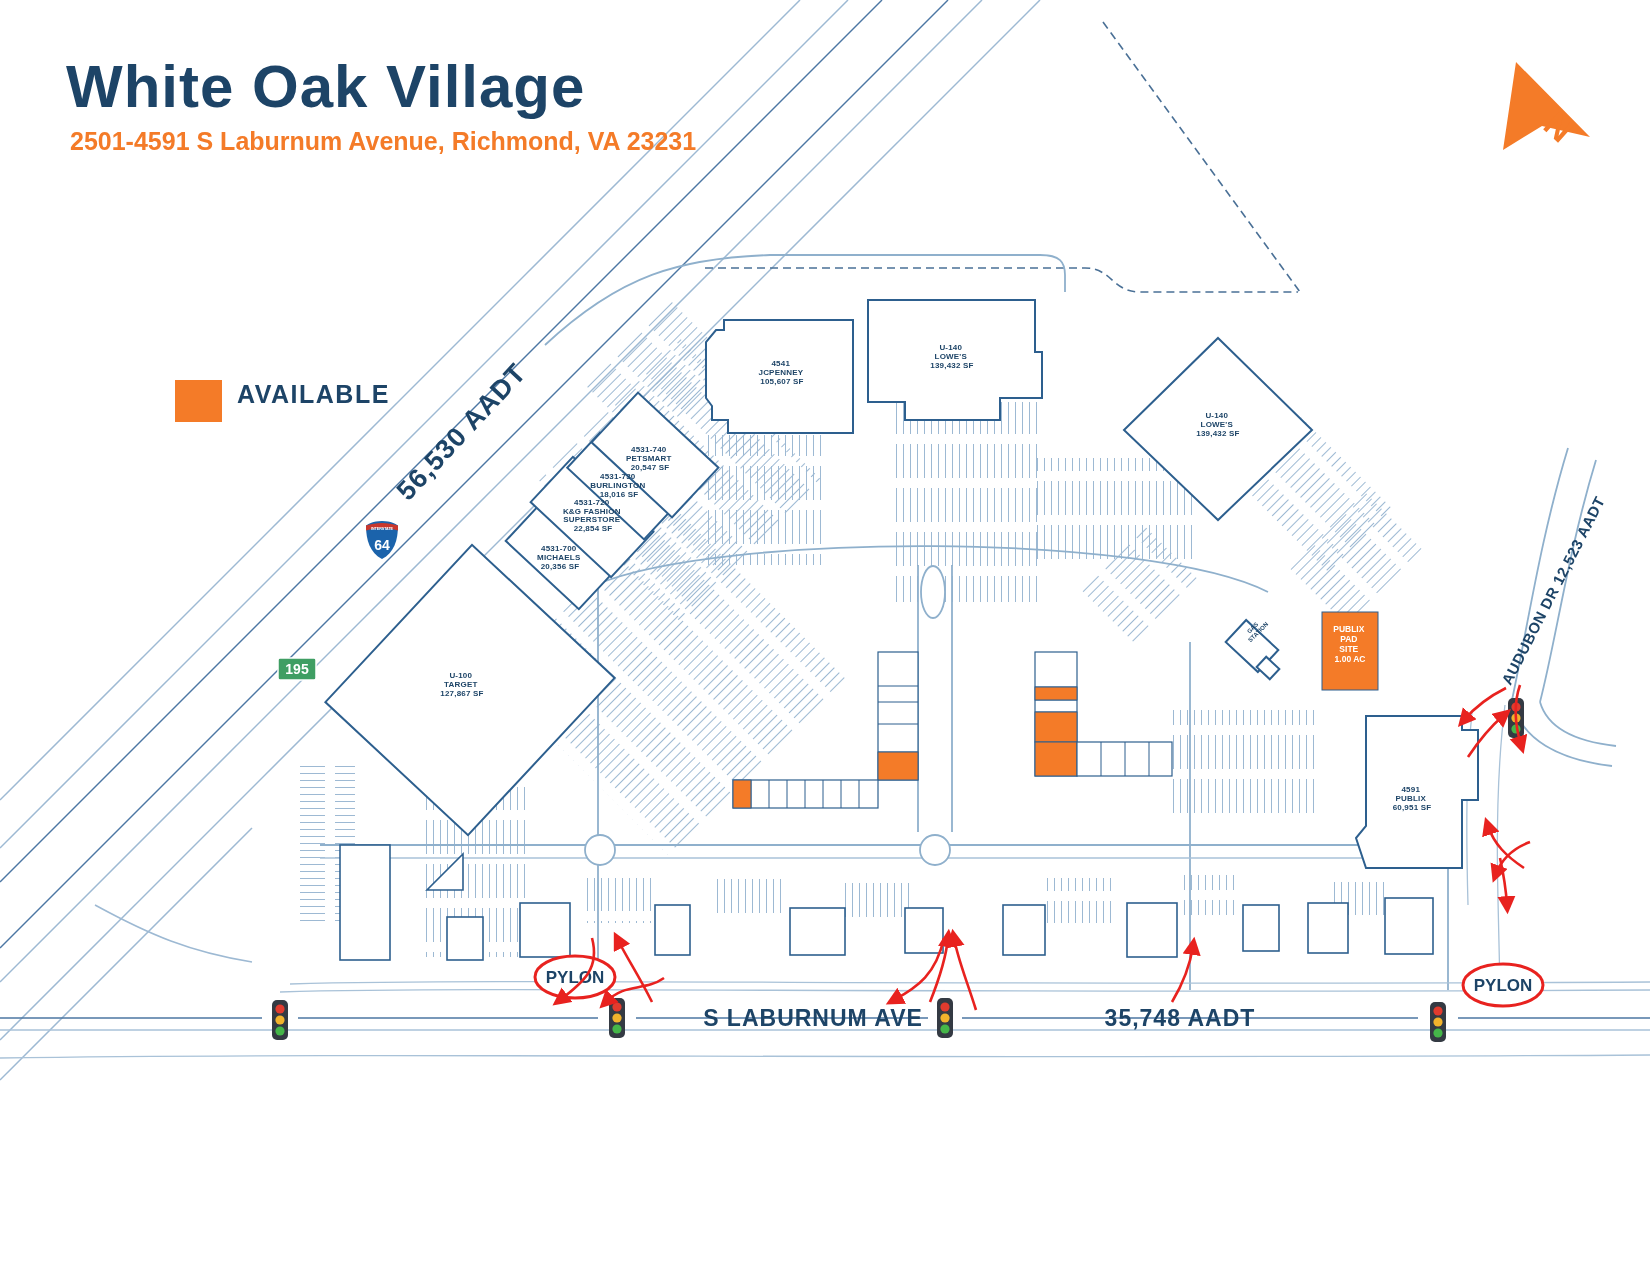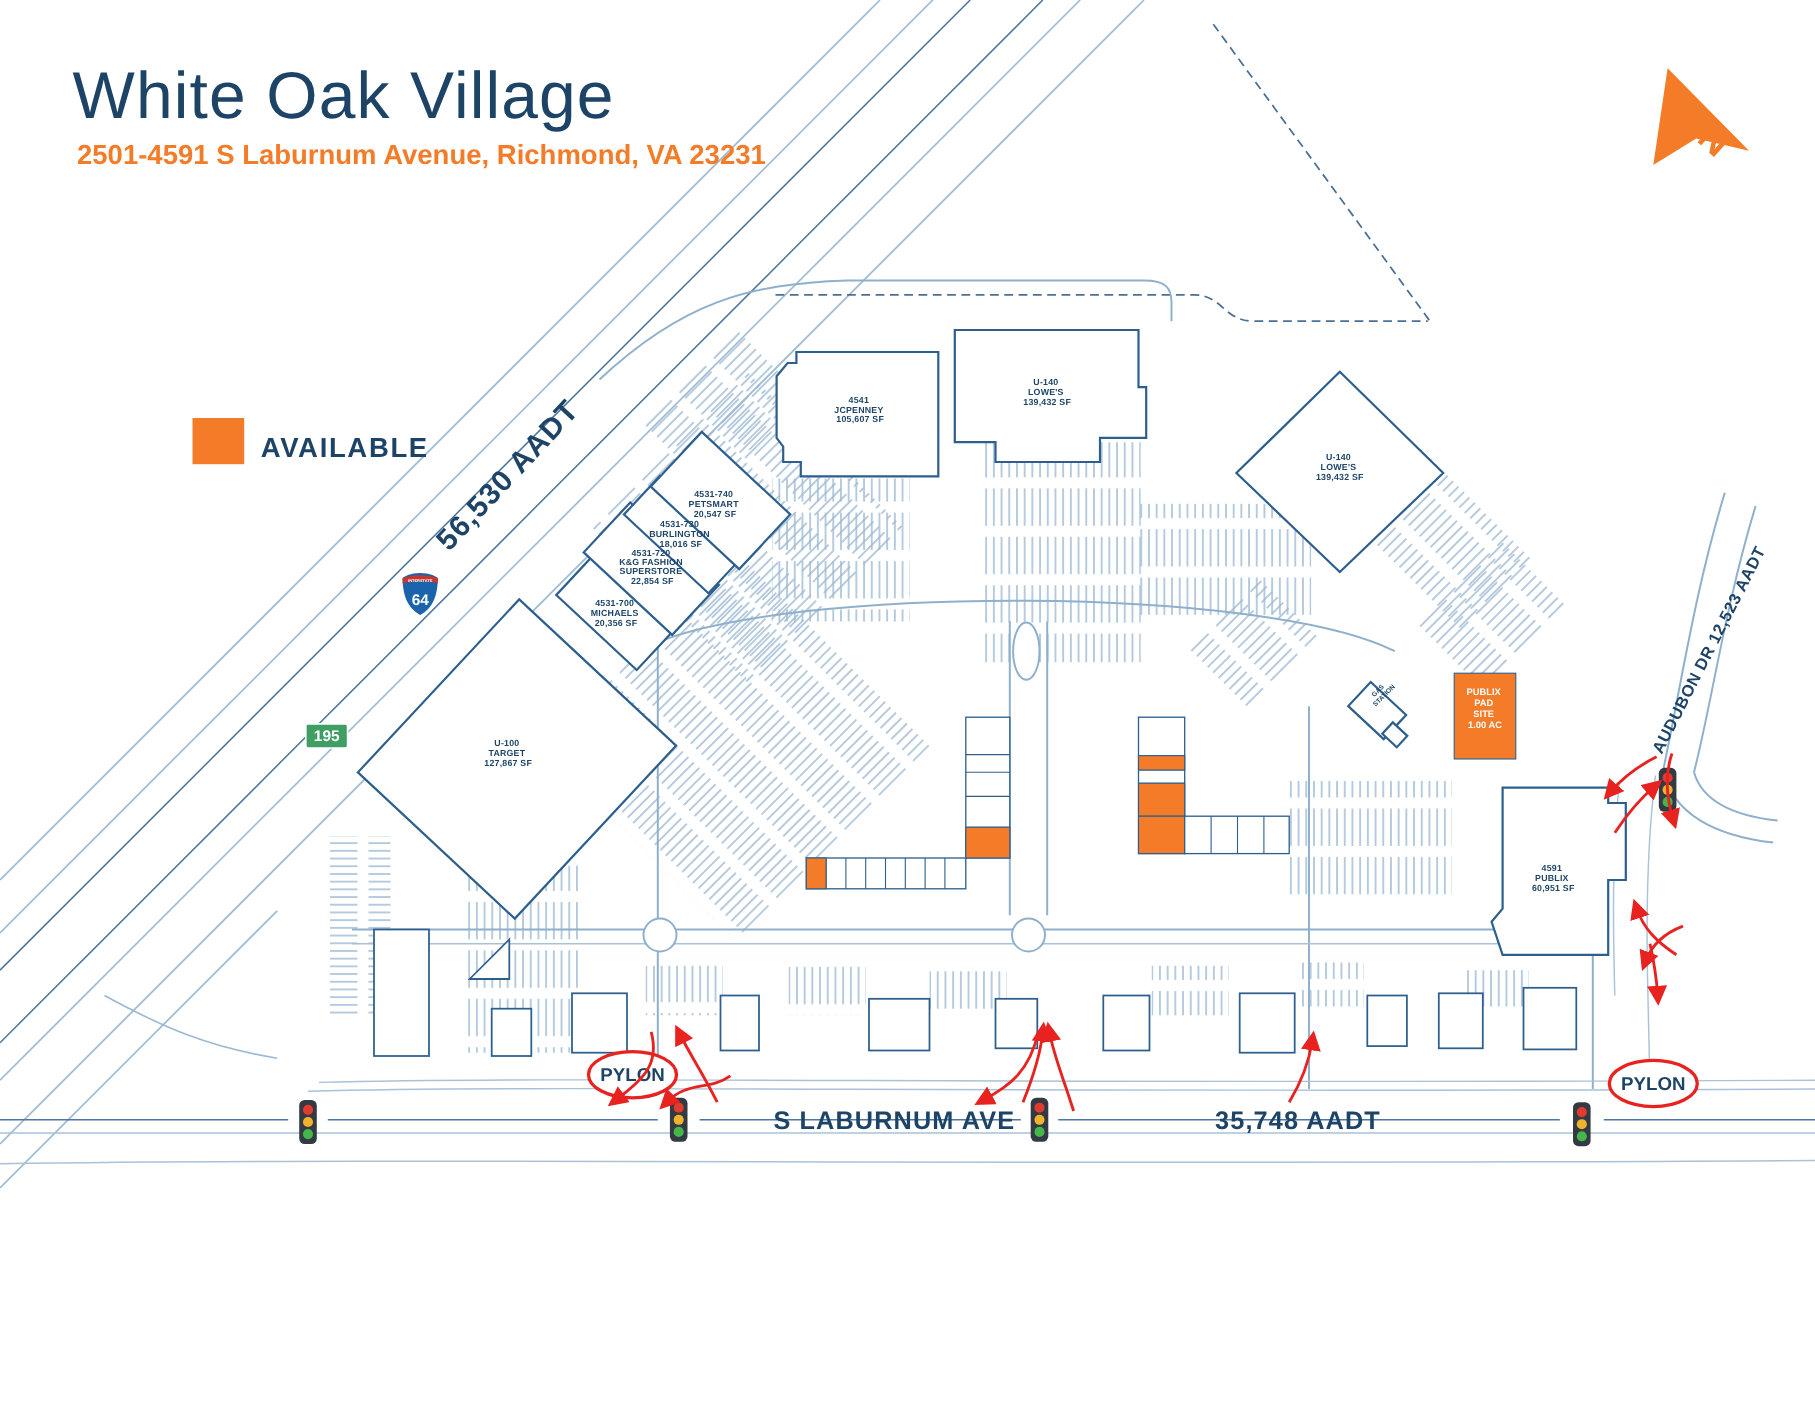--- a/index.html
+++ b/index.html
@@ -1,22 +1,22 @@
 <!DOCTYPE html>
 <html><head>
 <meta charset="utf-8">
 <style>
   html,body{margin:0;padding:0;background:#ffffff;}
   .canvas{position:relative;width:1650px;height:1275px;background:#ffffff;overflow:hidden;
           font-family:"Liberation Sans", sans-serif;}
   .map-svg{position:absolute;left:0;top:0;}
-  .title{position:absolute;left:66px;top:52px;font-size:60px;font-weight:normal;
+  .title{position:absolute;left:66px;top:52px;font-size:60px;font-weight:bold;
          color:#1d4467;letter-spacing:1px;}
   .subtitle{position:absolute;left:70px;top:127px;font-size:25px;font-weight:bold;color:#f47b28;}
-  .legend{position:absolute;left:175px;top:380px;display:flex;align-items:flex-end;gap:15px;}
+  .legend{position:absolute;left:175px;top:380px;display:flex;align-items:flex-start;gap:15px;}
   .legend .sw{width:47px;height:42px;background:#f47b28;}
   .legend .lab{font-size:25px;font-weight:bold;color:#1d4467;letter-spacing:1.5px;}
   svg text{font-family:"Liberation Sans", sans-serif;}
   .blab{font-size:8px;font-weight:bold;fill:#1d4467;text-anchor:middle;letter-spacing:.2px;}
   .padlab{font-size:8.5px;font-weight:bold;fill:#ffffff;text-anchor:middle;}
   .roadlab{font-size:23px;font-weight:bold;fill:#1d4467;text-anchor:middle;letter-spacing:1px;}
   .hwlab{font-size:27px;font-weight:bold;fill:#1d4467;text-anchor:middle;letter-spacing:1px;}
   .audlab{font-size:15px;font-weight:bold;fill:#1d4467;text-anchor:middle;letter-spacing:.5px;}
   .pylab{font-size:17px;font-weight:bold;fill:#1d4467;text-anchor:middle;}
   .gaslab{font-size:6px;font-weight:bold;fill:#1d4467;text-anchor:middle;}

